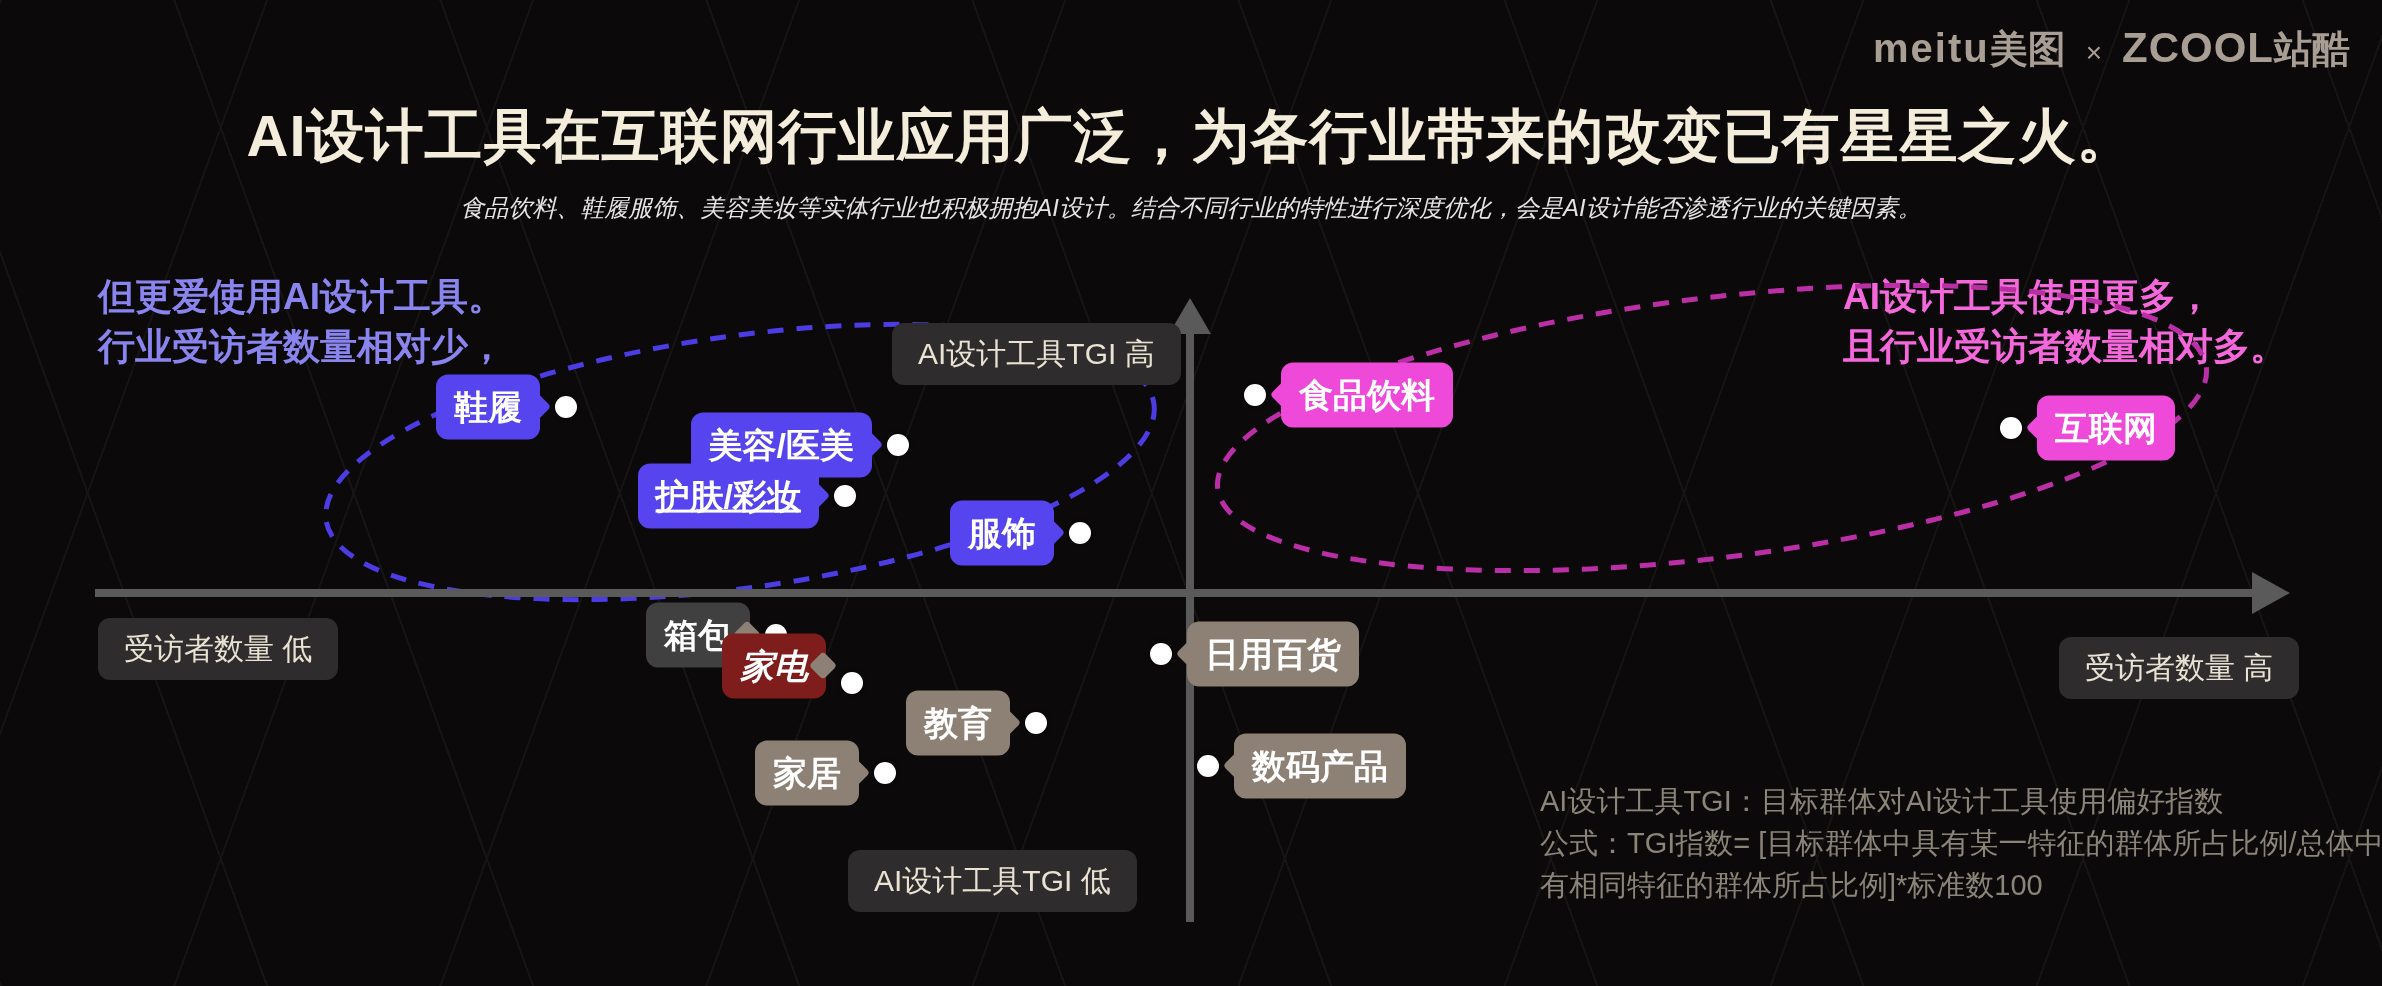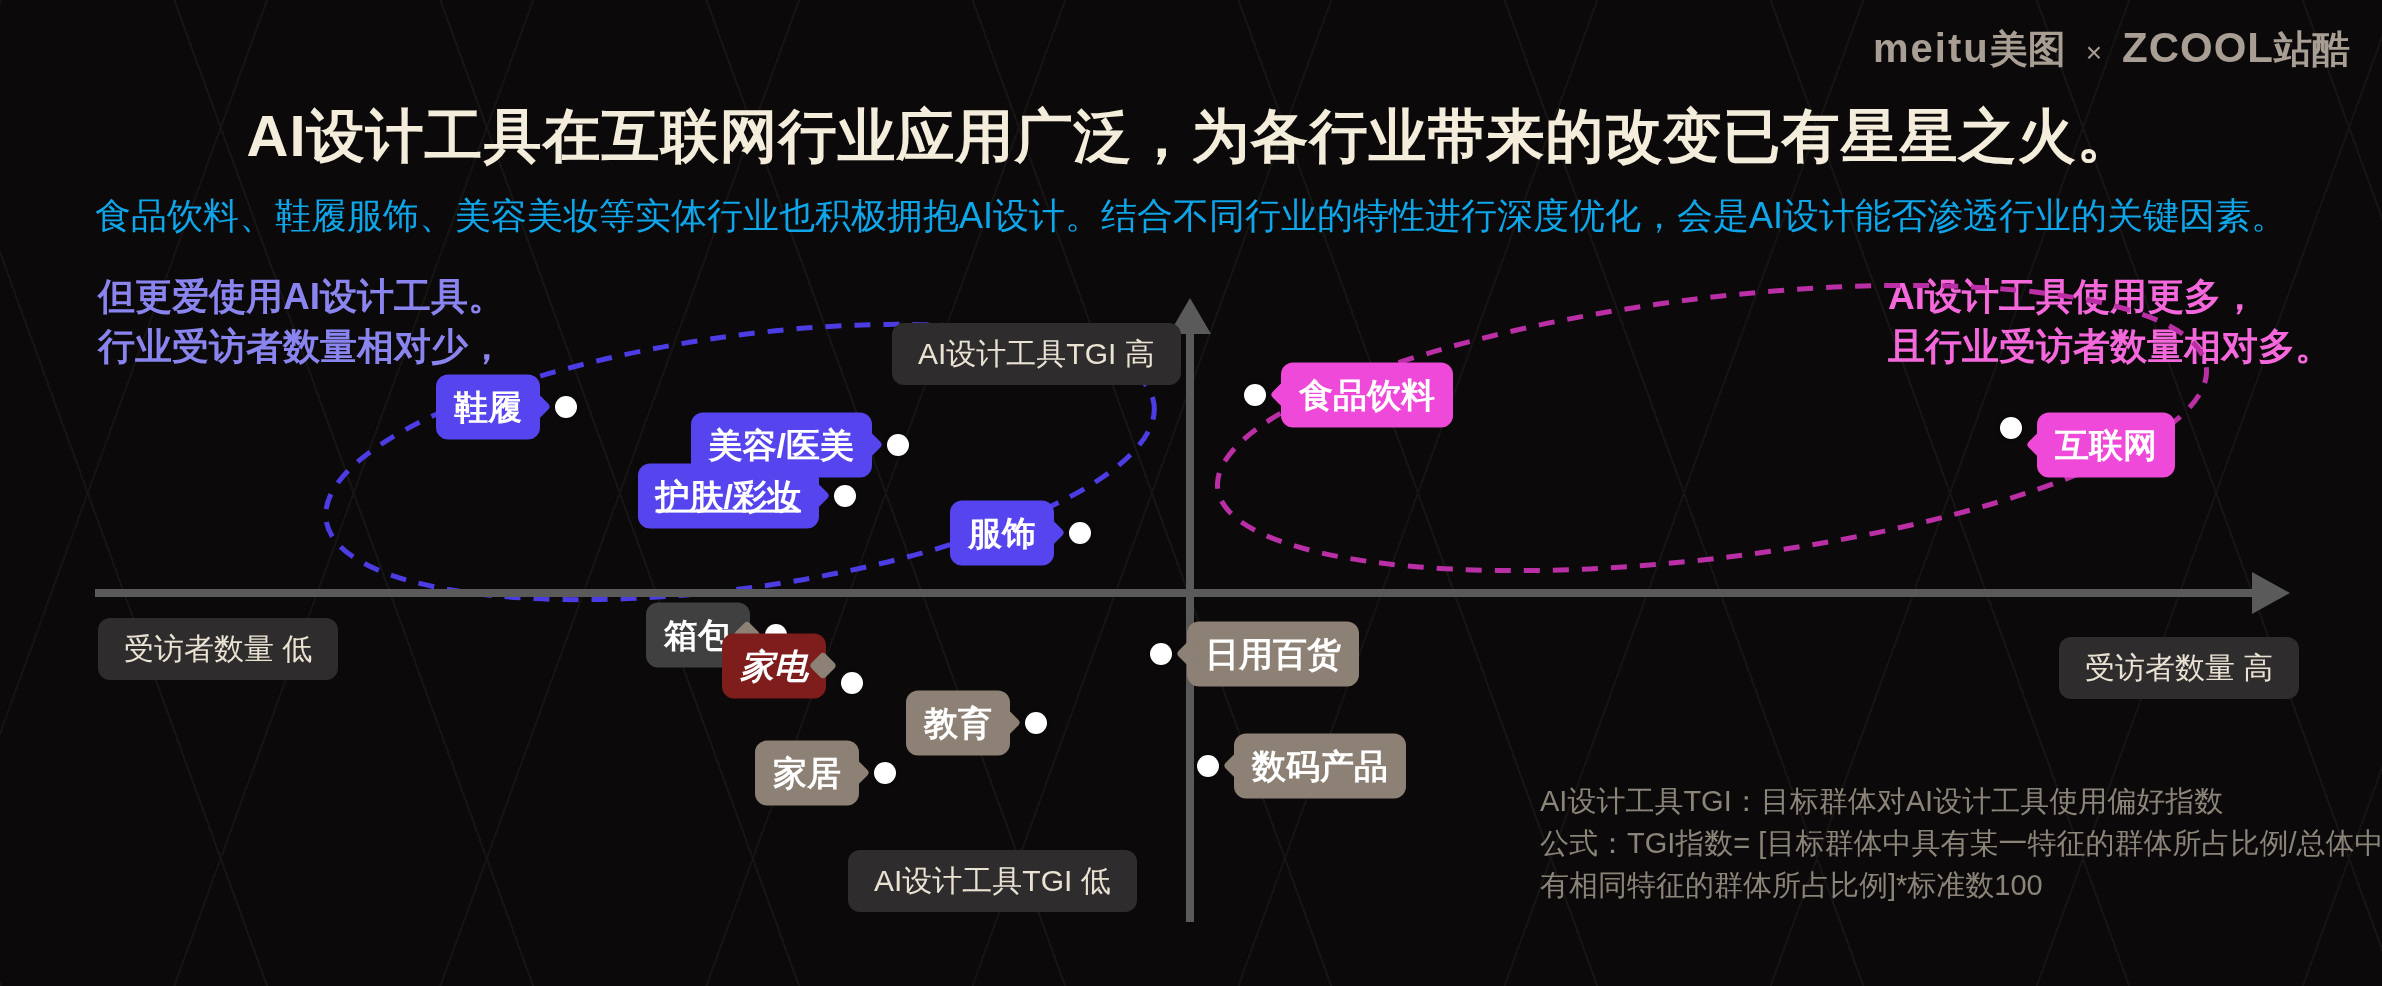--- a/index.html
+++ b/index.html
@@ -22,25 +22,25 @@
   .logo .lat1{font-size:40px;font-weight:700;letter-spacing:2px;}
   .logo .cn{font-size:38px;font-weight:700;}
   .logo .sep{font-size:28px;font-weight:400;margin:0 8px;}
   .logo .lat2{font-size:42px;font-weight:900;letter-spacing:1px;}
   .title{
     position:absolute;left:0;right:0;top:98px;text-align:center;
     font-size:58px;font-weight:800;color:#f4eddb;letter-spacing:1px;white-space:nowrap;
   }
   .subtitle{
     position:absolute;left:0;right:0;top:192px;text-align:center;
-    font-size:36px;font-weight:400;color:#0ea5e9;white-space:nowrap;
+    font-size:24px;font-weight:400;color:#e5e5e5;white-space:nowrap;font-style:italic;
   }
   .annot{position:absolute;font-size:37px;font-weight:800;line-height:50px;white-space:nowrap;}
   .annot-left{left:98px;top:272px;}
-  .annot-right{left:1843px;top:272px;margin-left:45px;}
+  .annot-right{left:1843px;top:272px;}
   .axes-svg{position:absolute;left:0;top:0;}
   .axis-box{
     position:absolute;background:#2e2c2d;color:#eae3d3;border-radius:12px;
     display:flex;align-items:center;justify-content:center;
     font-size:30px;font-weight:400;white-space:nowrap;padding:0 26px;height:62px;
   }
   .dot{
     position:absolute;width:22px;height:22px;border-radius:50%;background:#ffffff;
     transform:translate(-50%,-50%);box-shadow:0 0 4px rgba(0,0,0,.6);
   }
@@ -104,21 +104,21 @@
       <div class="tag tag-left" style="background: rgb(86, 69, 238); top: 407px; right: 1842px;">鞋履<span class="tail" style="background: rgb(86, 69, 238);"></span></div>
       <div class="dot" style="left: 898px; top: 445px; background: rgb(255, 255, 255);"></div>
       <div class="tag tag-left" style="background: rgb(86, 69, 238); top: 445px; right: 1510px;">美容/医美<span class="tail" style="background: rgb(86, 69, 238);"></span></div>
       <div class="dot" style="left: 845px; top: 496px; background: rgb(255, 255, 255);"></div>
       <div class="tag tag-left" style="background: rgb(86, 69, 238); top: 496px; right: 1563px; text-decoration: underline;">护肤/彩妆<span class="tail" style="background: rgb(86, 69, 238);"></span></div>
       <div class="dot" style="left: 1080px; top: 533px; background: rgb(255, 255, 255);"></div>
       <div class="tag tag-left" style="background: rgb(86, 69, 238); top: 533px; right: 1328px;">服饰<span class="tail" style="background: rgb(86, 69, 238);"></span></div>
       <div class="dot" style="left: 1255px; top: 395px; background: rgb(255, 255, 255);"></div>
       <div class="tag tag-right" style="background: rgb(238, 73, 216); top: 395px; left: 1281px;">食品饮料<span class="tail" style="background: rgb(238, 73, 216);"></span></div>
       <div class="dot" style="left: 2011px; top: 428px; background: rgb(255, 255, 255);"></div>
-      <div class="tag tag-right" style="background: rgb(238, 73, 216); top: 428px; left: 2037px; margin-top: 17px;">互联网<span class="tail" style="background: rgb(238, 73, 216);"></span></div>
+      <div class="tag tag-right" style="background: rgb(238, 73, 216); top: 428px; left: 2037px;">互联网<span class="tail" style="background: rgb(238, 73, 216);"></span></div>
       <div class="dot" style="left: 776px; top: 635px; background: rgb(255, 255, 255);"></div>
       <div class="tag tag-left" style="background: #404040; top: 635px; right: 1632px;">箱包<span class="tail" style="background: rgb(140, 129, 116);"></span></div>
       <div class="dot" style="left: 852px; top: 683px; background: rgb(255, 255, 255);"></div>
       <div class="tag tag-left" style="background: #7f1d1d; top: 666px; right: 1556px; font-style: italic;">家电<span class="tail" style="background: rgb(140, 129, 116);"></span></div>
       <div class="dot" style="left: 1036px; top: 723px; background: rgb(255, 255, 255);"></div>
       <div class="tag tag-left" style="background: rgb(140, 129, 116); top: 723px; right: 1372px;">教育<span class="tail" style="background: rgb(140, 129, 116);"></span></div>
       <div class="dot" style="left: 885px; top: 773px; background: rgb(255, 255, 255);"></div>
       <div class="tag tag-left" style="background: rgb(140, 129, 116); top: 773px; right: 1523px;">家居<span class="tail" style="background: rgb(140, 129, 116);"></span></div>
       <div class="dot" style="left: 1161px; top: 654px; background: rgb(255, 255, 255);"></div>
       <div class="tag tag-right" style="background: rgb(140, 129, 116); top: 654px; left: 1187px;">日用百货<span class="tail" style="background: rgb(140, 129, 116);"></span></div>

